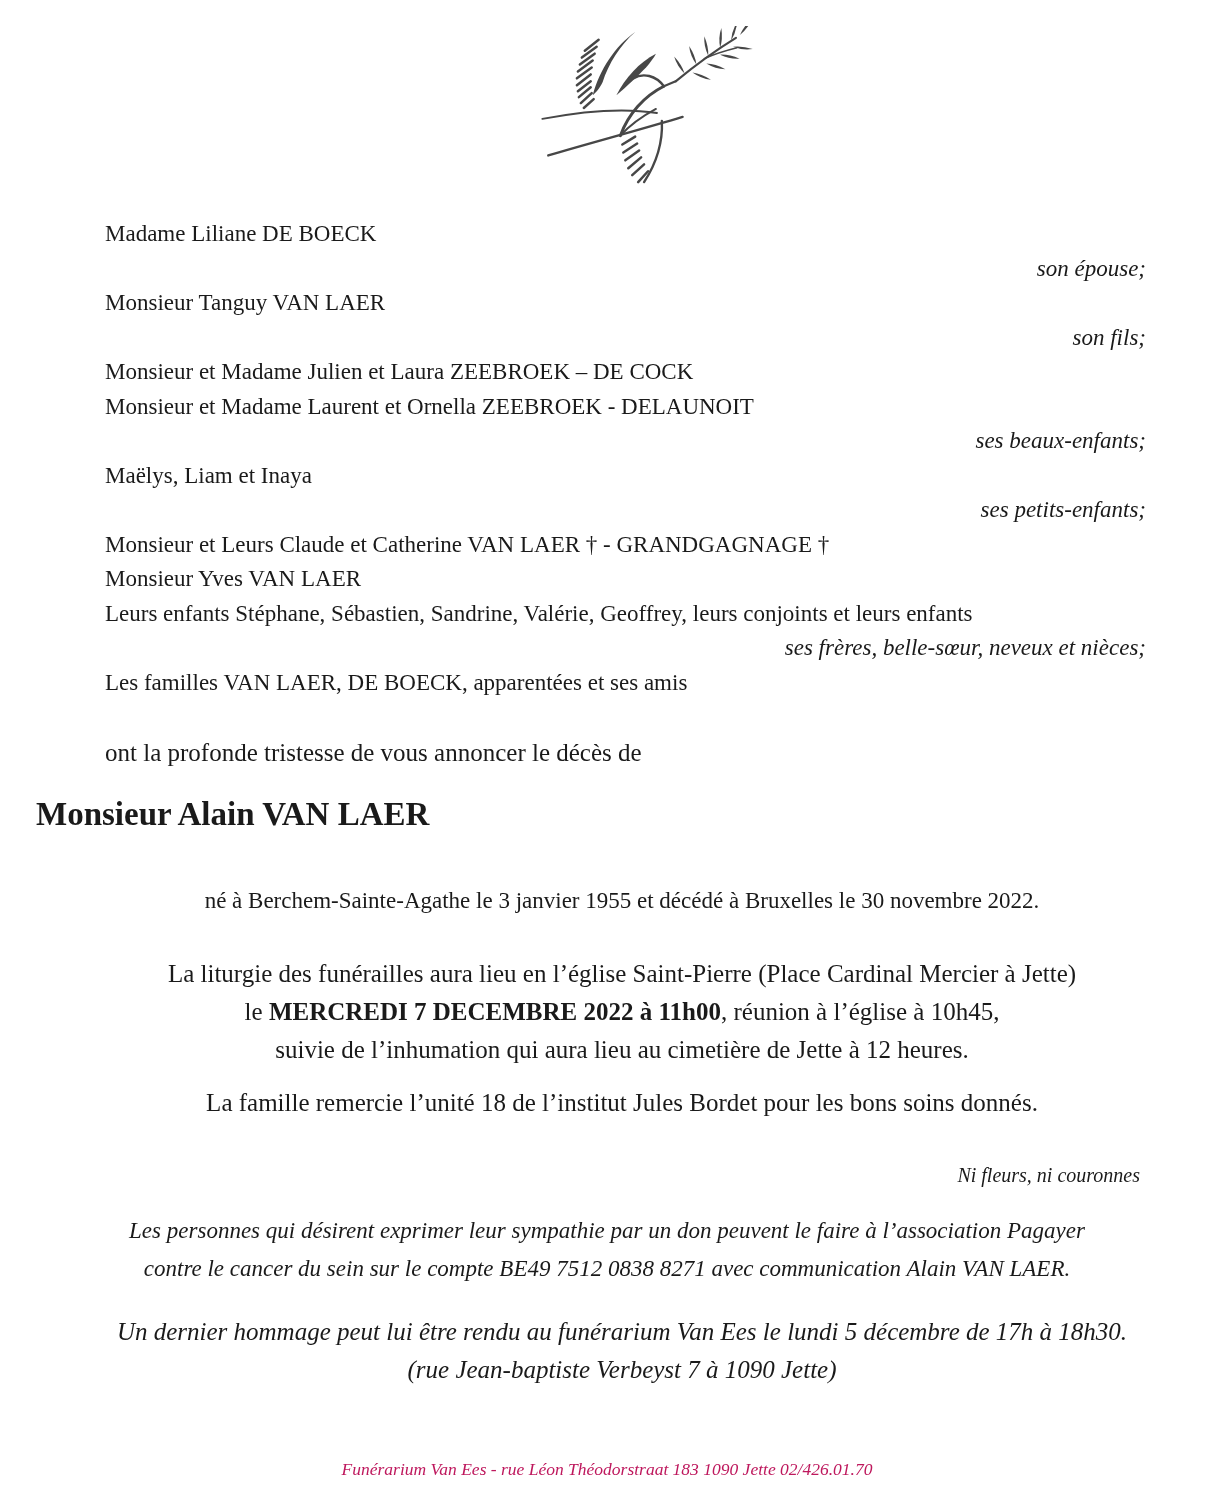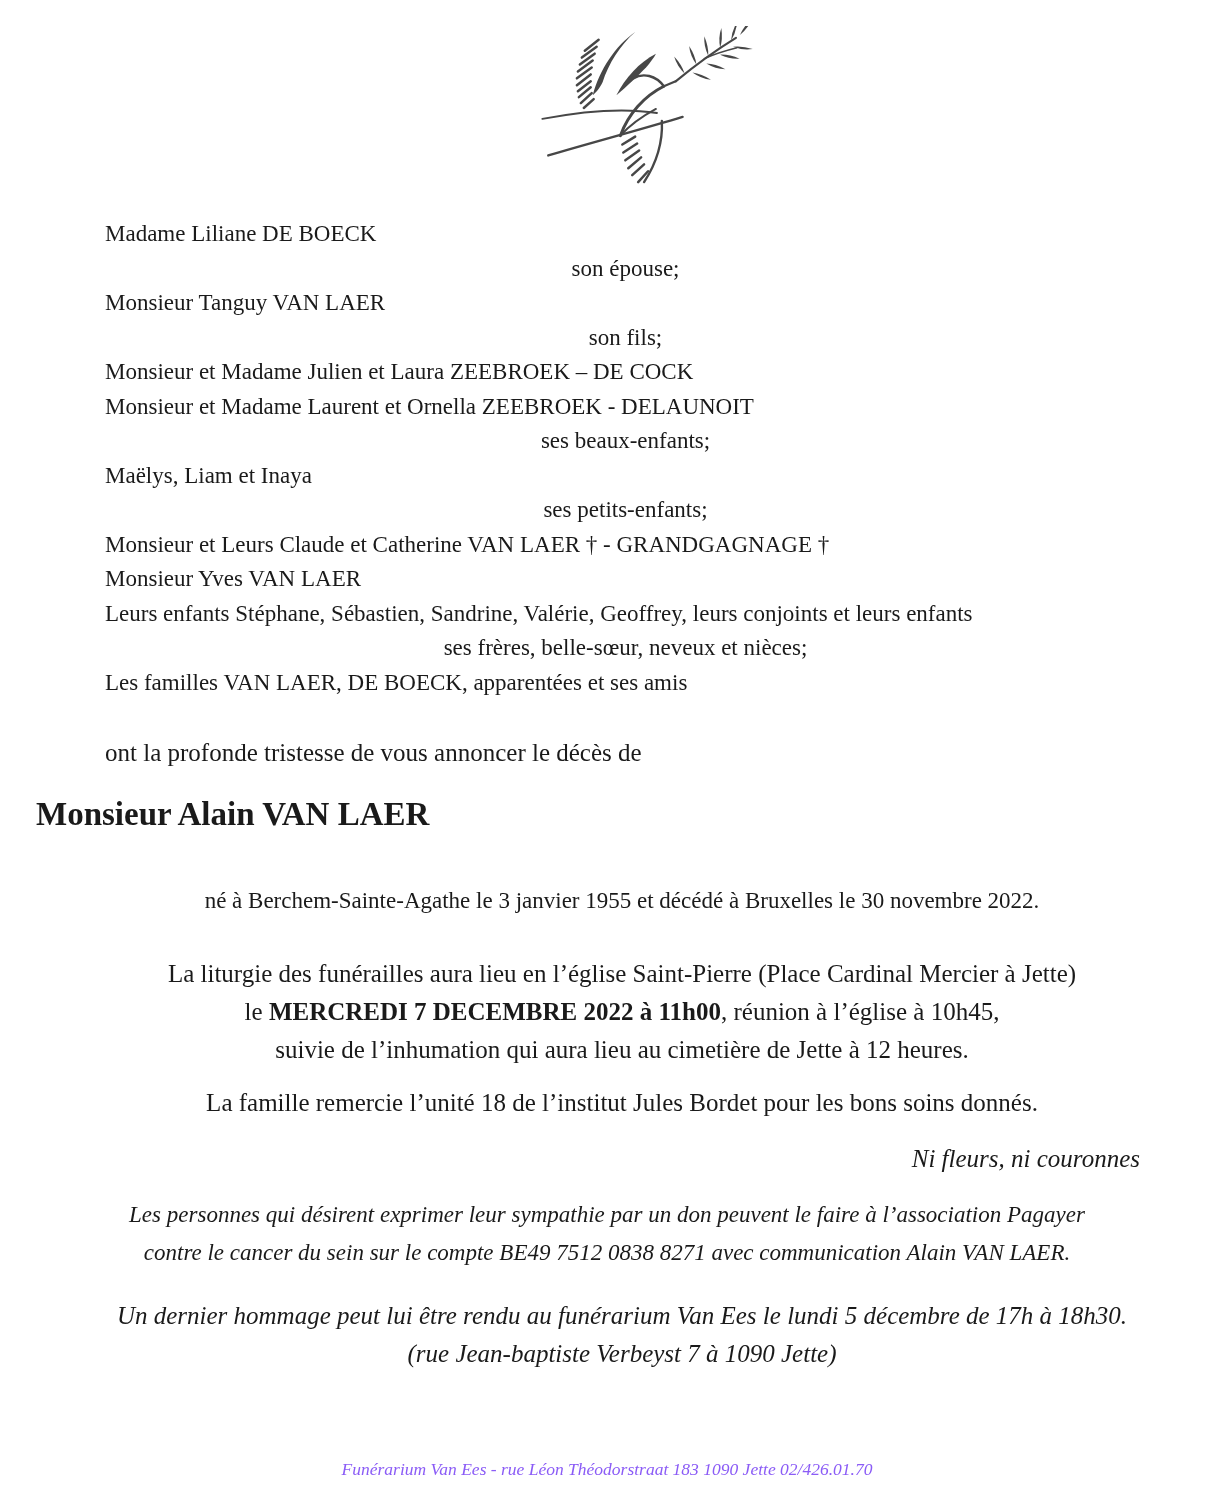--- a/index.html
+++ b/index.html
@@ -34,21 +34,22 @@
     padding-left: 105px;
     padding-right: 68px;
     font-size: 23px;
     line-height: 34.5px;
   }
   .family .name {
     text-align: left;
     white-space: nowrap;
   }
   .family .relation {
-    text-align: center;
+    text-align: right;
+    font-style: italic;
   }
   .intro {
     margin-top: 39px;
     padding-left: 105px;
     font-size: 25px;
     white-space: nowrap;
   }
   .deceased-name {
     margin-top: 27px;
     padding-left: 36px;
@@ -77,25 +78,25 @@
   .liturgy .bold { font-weight: bold; }
   .thanks {
     margin-top: 15px;
     padding-left: 30px;
     text-align: center;
     font-size: 25px;
     line-height: 38px;
     white-space: nowrap;
   }
   .no-flowers {
-    margin-top: 18px;
+    margin-top: 34px;
     padding-right: 74px;
     text-align: right;
     font-style: italic;
-    font-size: 25px;
+    font-size: 20px;
     line-height: 38px;
   }
   .donation {
     margin-top: 18px;
     padding: 0 58px;
     text-align: center;
     font-style: italic;
     font-size: 23px;
     line-height: 38px;
   }
@@ -110,21 +111,21 @@
   }
   .tribute div { white-space: nowrap; }
   .footer {
     position: absolute;
     left: 0;
     right: 0;
     bottom: 29px;
     text-align: center;
     font-style: italic;
     font-size: 17.5px;
-    color: #8b5cf6;
+    color: #be185d;
   }
 </style>
 </head>
 <body>
 
 <div class="page">
 
   <div class="dove-wrap">
     <svg width="228" height="164" viewBox="0 0 230 166" aria-hidden="true">
       <g stroke="#474747" fill="none" stroke-linecap="round">

